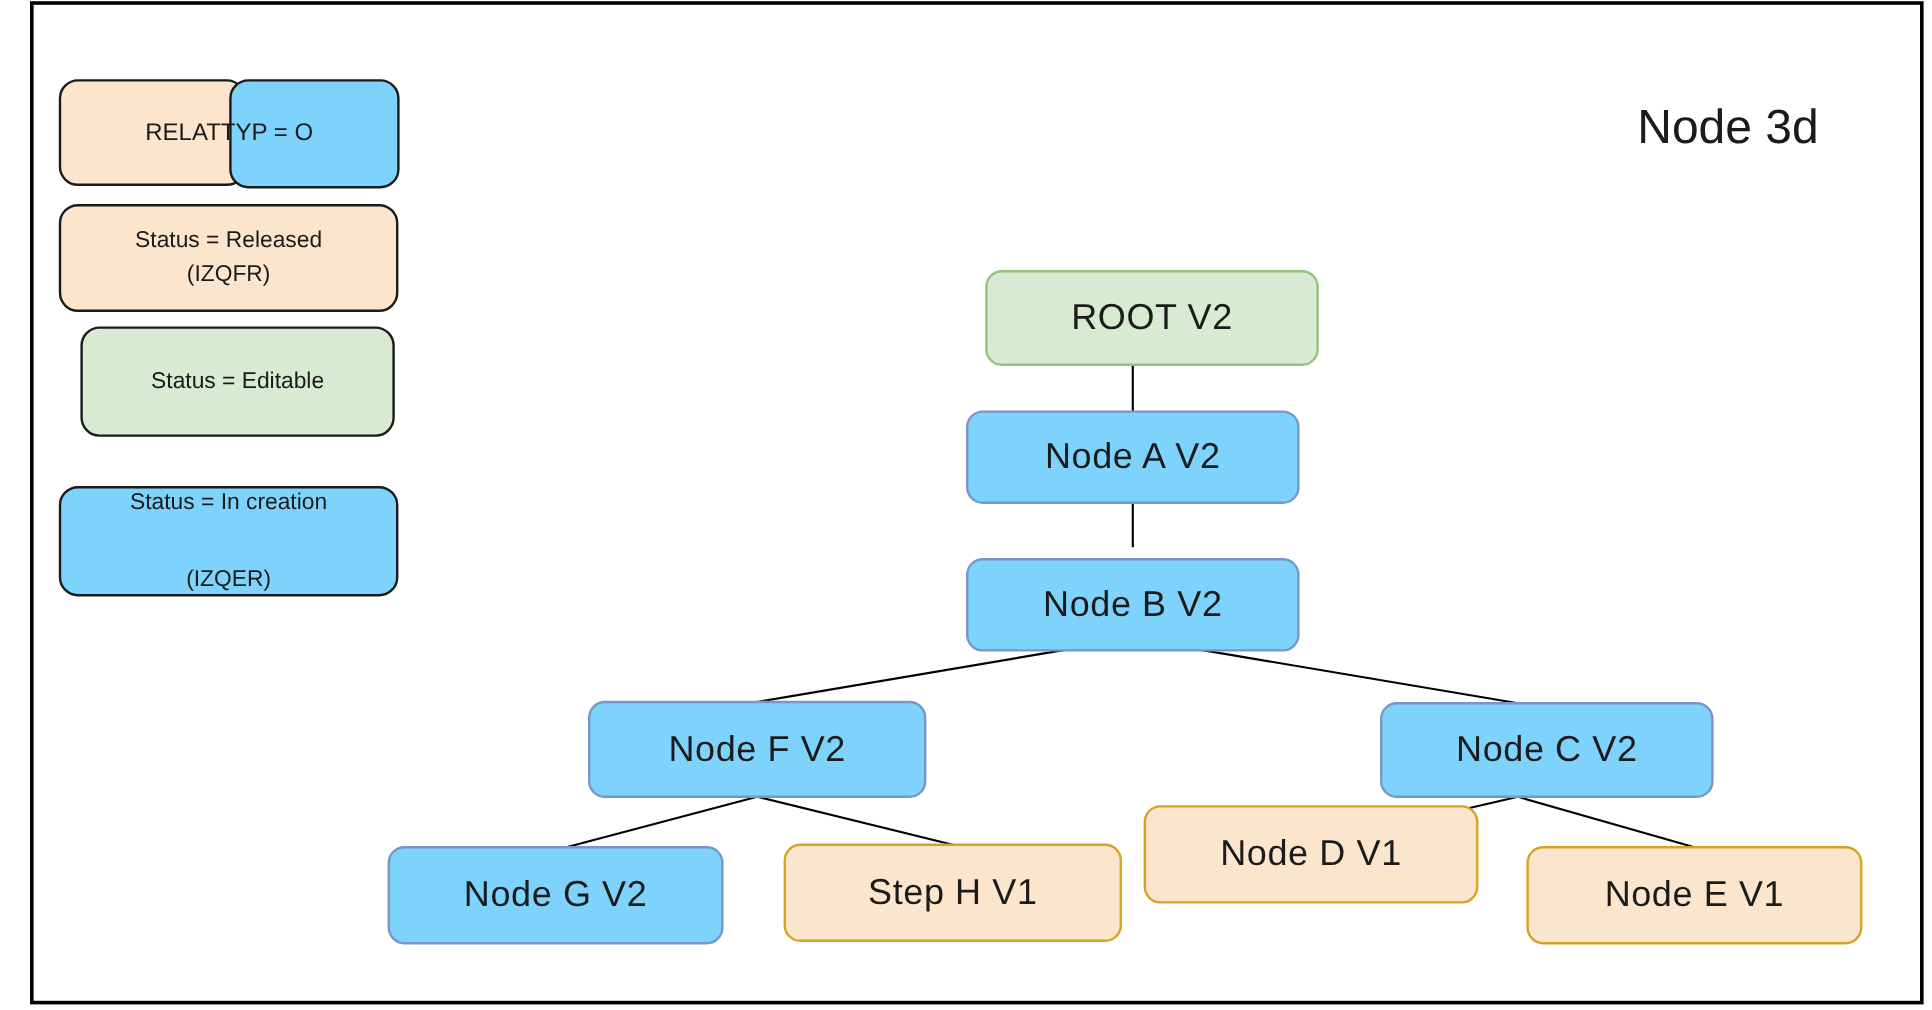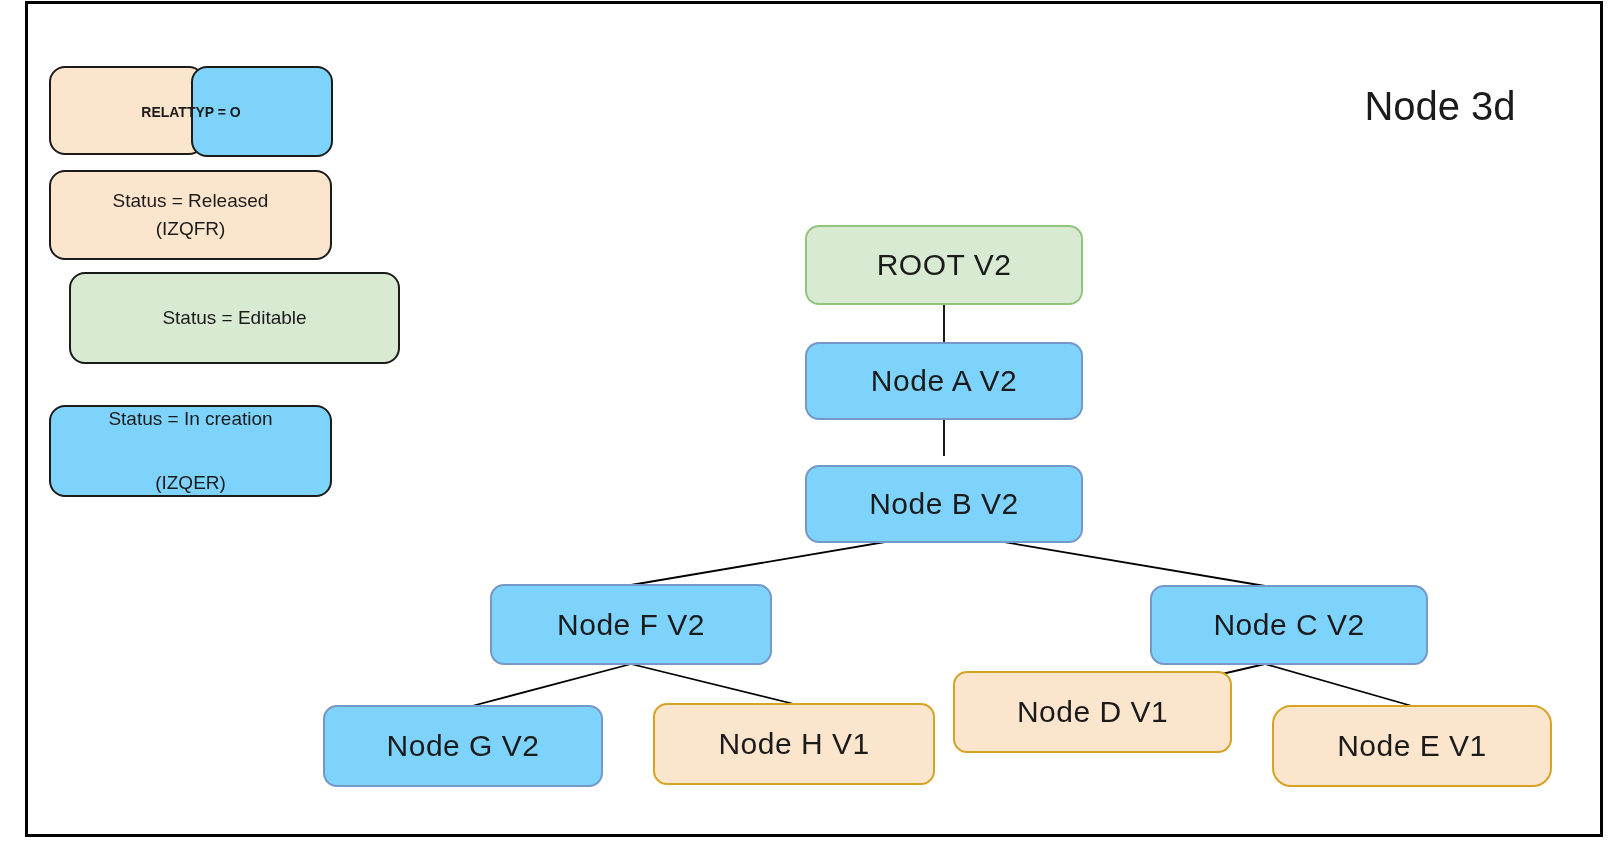--- a/index.html
+++ b/index.html
@@ -12,44 +12,44 @@
            border:3px solid #000; background:transparent; }
 
   
   #edges-svg { position:absolute; left:0; top:0; width:1610px; height:842px; z-index:1; }
 
   
   .node { position:absolute; z-index:2; border:2px solid; border-radius:14px;
           display:flex; align-items:center; justify-content:center;
           font-size:30px; letter-spacing:0.5px; }
   .released { background:#fce5cd; border-color:#d6a324; }
-  .editable { background:#d9ead3; border-color:#93c47d; }
+  .editable { background:#d9ead3; border-color:#93c47d;margin-left:16px; }
   .in_creation { background:#7dd3fc; border-color:#7697c8; }
 
   .pos-root { left:805px; top:225px; width:278px; height:80px; }
   .pos-a    { left:805px; top:342px; width:278px; height:78px; }
   .pos-b    { left:805px; top:465px; width:278px; height:78px; }
   .pos-f    { left:490px; top:584px; width:282px; height:81px; }
   .pos-c    { left:1126px; top:585px; width:278px; height:80px;margin-left:24px; }
   .pos-g    { left:323px; top:705px; width:280px; height:82px; }
   .pos-h    { left:653px; top:703px; width:282px; height:82px; }
   .pos-d    { left:953px; top:671px; width:279px; height:82px; }
-  .pos-e    { left:1272px; top:705px; width:280px; height:82px;border-radius:19px; }
+  .pos-e    { left:1272px; top:705px; width:280px; height:82px; }
 
   
   .legend-box { position:absolute; border:2px solid; border-radius:16px; }
   .lg-swatch-orange { left:49px; top:66px; width:156px; height:89px; z-index:2; }
   .lg-swatch-blue   { left:191px; top:66px; width:142px; height:91px; z-index:3; }
   .lg-text-overlay  { position:absolute; left:49px; top:66px; width:284px; height:91px; z-index:4;
-                      display:flex; align-items:center; justify-content:center; font-size:14px;font-weight:bold; }
+                      display:flex; align-items:center; justify-content:center; font-size:20px; }
   .lg-item { position:absolute; z-index:2; display:flex; flex-direction:column;
              align-items:center; justify-content:center; font-size:19px; line-height:28px;
              text-align:center; }
   .lg-released   { left:49px; top:170px; width:283px; height:90px; }
-  .lg-editable   { left:69px; top:272px; width:331px; height:92px; }
+  .lg-editable   { left:51px; top:272px; width:262px; height:92px; }
   .lg-increation { left:49px; top:405px; width:283px; height:92px;gap:36px; }
 
   
   .step-label { position:absolute; left:1340px; top:84px; width:200px; z-index:2;
                 font-size:40px; text-align:center; }
 </style>
 </head>
 <body>
 
 <div class="frame"></div>
@@ -86,15 +86,15 @@
 </div>
 
 <div class="step-label">Node 3d</div>
 
 <div class="node pos-root editable">ROOT V2</div>
 <div class="node pos-a in_creation">Node A V2</div>
 <div class="node pos-b in_creation">Node B V2</div>
 <div class="node pos-f in_creation">Node F V2</div>
 <div class="node pos-c in_creation">Node C V2</div>
 <div class="node pos-g in_creation">Node G V2</div>
-<div class="node pos-h released">Node H V1</div>
+<div class="node pos-h released">Step H V1</div>
 <div class="node pos-d released">Node D V1</div>
 <div class="node pos-e released">Node E V1</div>
 
 </body></html>

